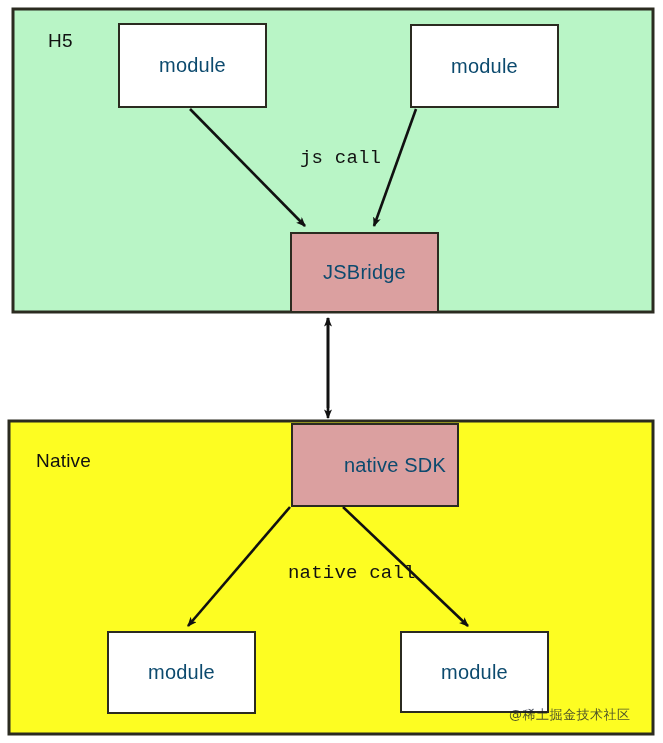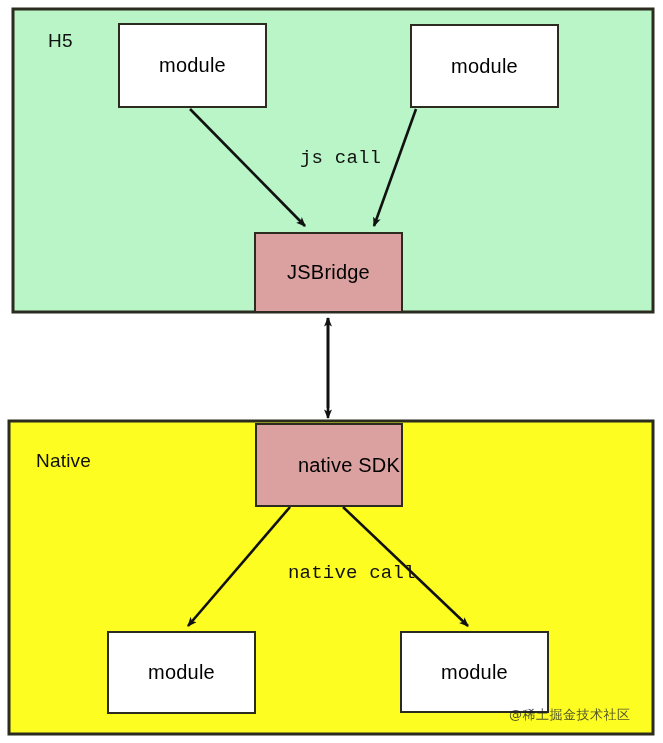--- a/index.html
+++ b/index.html
@@ -41,29 +41,30 @@
     letter-spacing: 0.2px;
   }
   .node-box {
     position: absolute;
     box-sizing: border-box;
     display: flex;
     align-items: center;
     justify-content: center;
     border: 2px solid #2b2b20;
     font-size: 20px;
-    color: #000000;
+    color: #0c4a6e;
     font-family: "Liberation Sans", sans-serif;
     letter-spacing: 0.2px;
   }
   .node-module {
     background: #ffffff;
   }
   .node-bridge {
     background: #dba0a0;
+    margin-left: 36px;
   }
   .watermark {
     position: absolute;
     font-size: 13px;
     color: #0f172a;
     opacity: 0.75;
     font-family: "DejaVu Sans", sans-serif;
     white-space: nowrap;
     letter-spacing: 0.5px;
   }
@@ -98,21 +99,21 @@
 
   <div class="node-box node-module" style="left:118px; top:23px; width:149px; height:85px;">module</div>
   <div class="node-box node-module" style="left:410px; top:24px; width:149px; height:84px;">module</div>
 
   <div class="edge-label" style="left:300px; top:147px;">js call</div>
 
   <div class="node-box node-bridge" style="left:254px; top:232px; width:149px; height:81px;">JSBridge</div>
 
   <div class="layer-label" style="left:36px; top:450px;">Native</div>
 
-  <div class="node-box node-bridge" style="left:255px; top:423px; width:148px; height:84px;padding-left:40px;">native SDK</div>
+  <div class="node-box node-bridge" style="left:255px; top:423px; width:168px; height:84px;padding-left:40px;">native SDK</div>
 
   <div class="edge-label" style="left:288px; top:562px;">native call</div>
 
   <div class="node-box node-module" style="left:107px; top:631px; width:149px; height:83px;">module</div>
   <div class="node-box node-module" style="left:400px; top:631px; width:149px; height:82px;">module</div>
 
   <div class="watermark" style="left:509px; top:706px;">@稀土掘金技术社区</div>
 
 </div>
 

